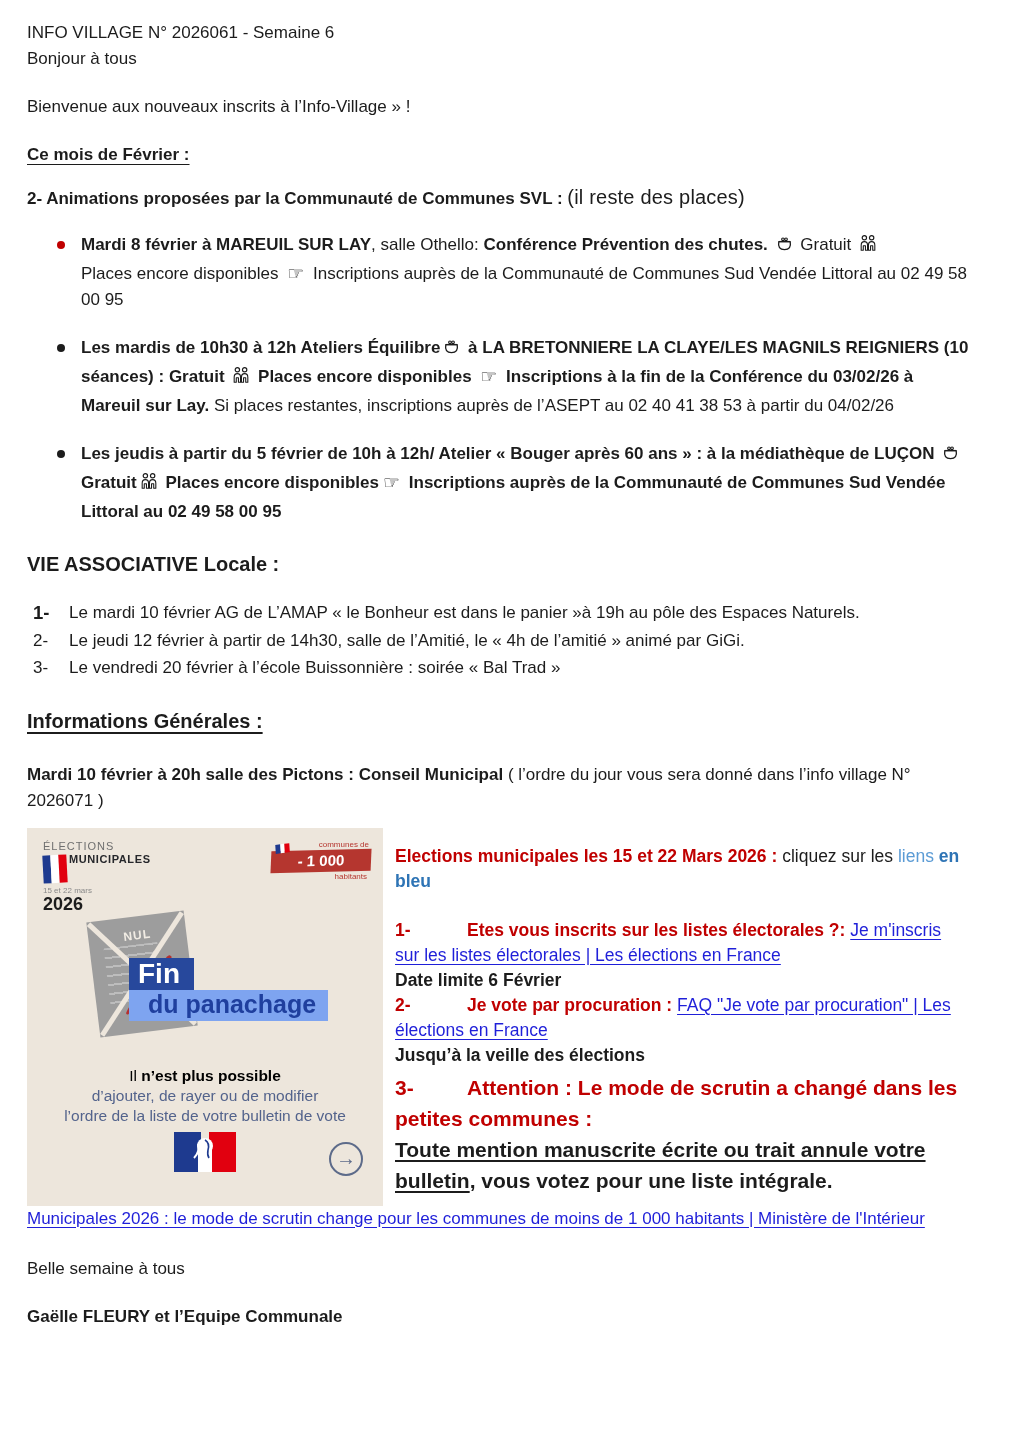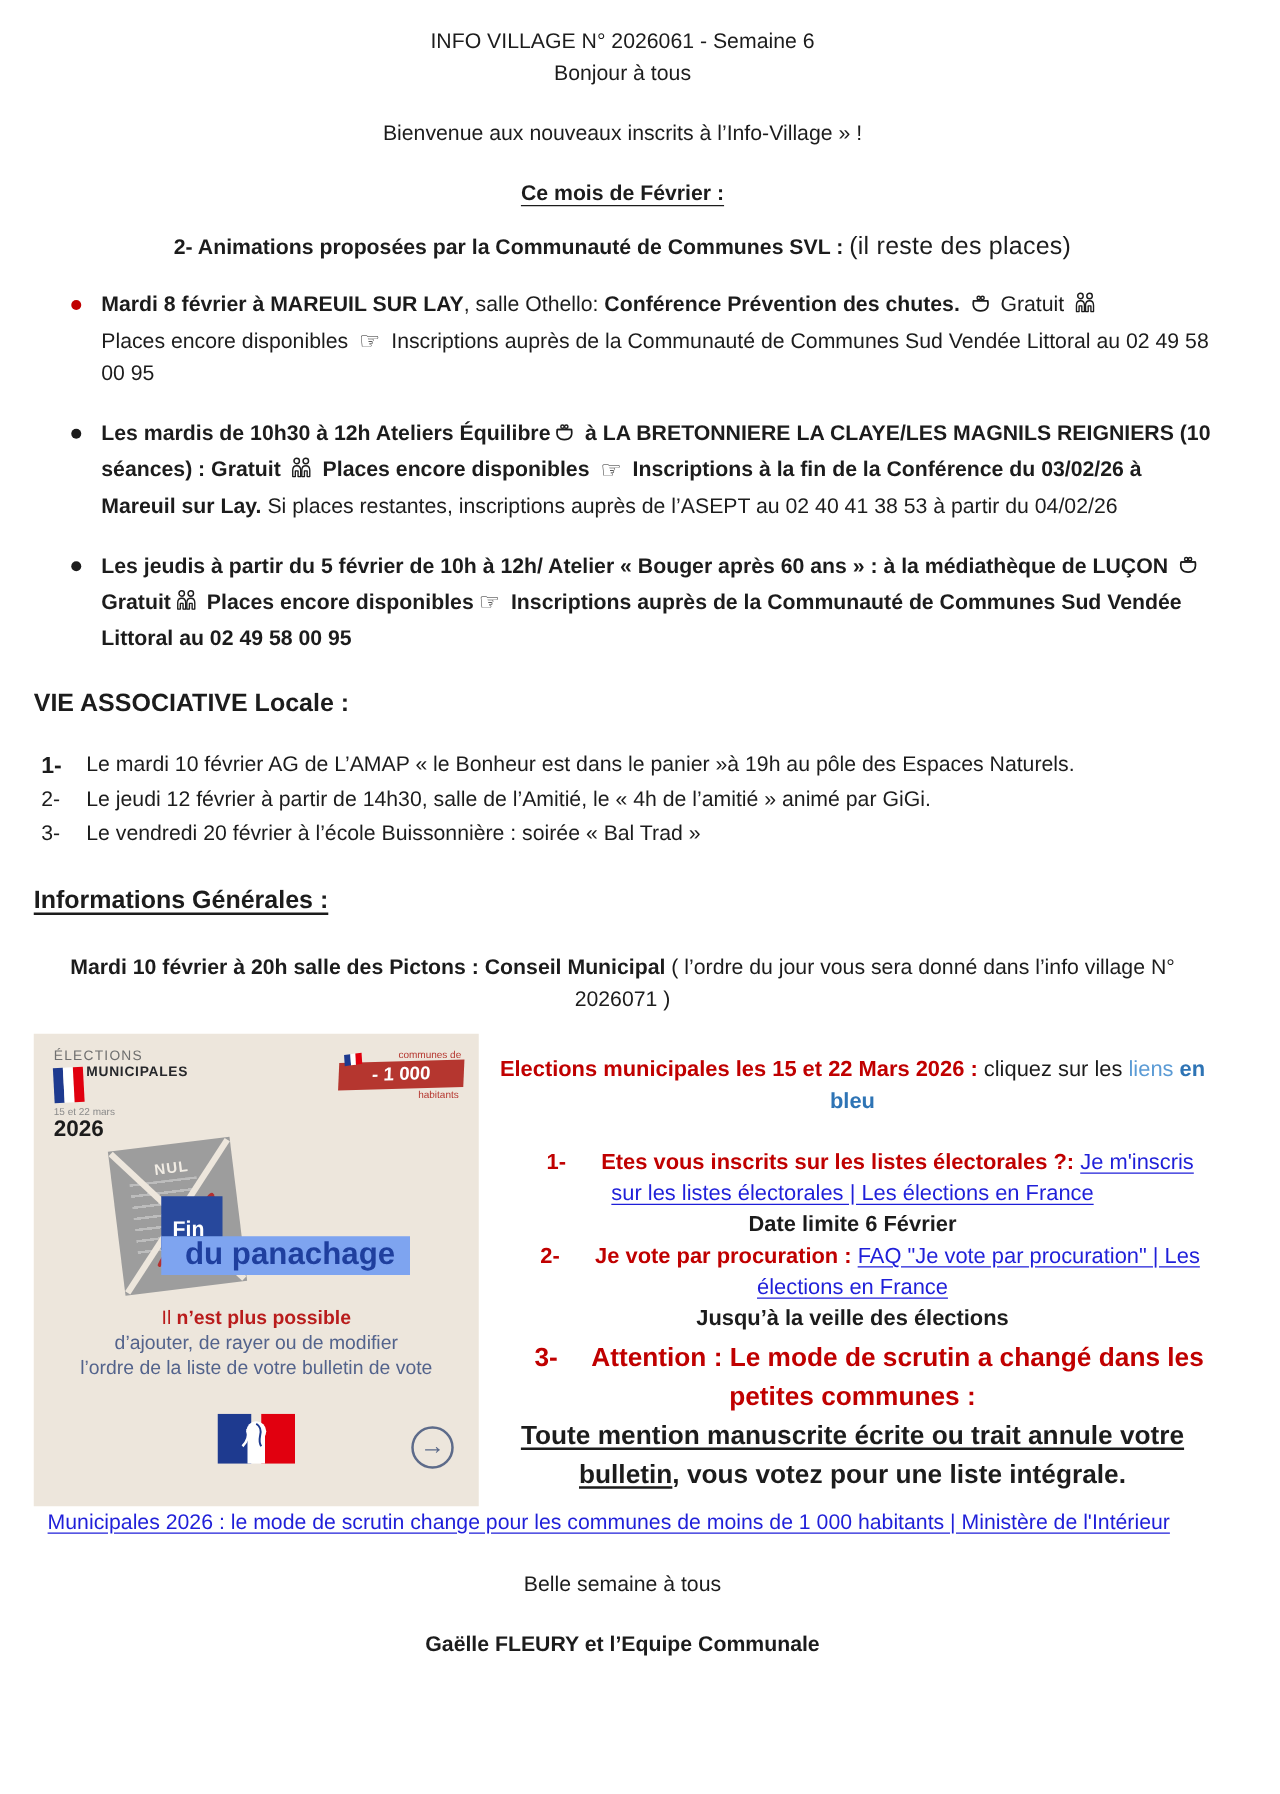--- a/index.html
+++ b/index.html
@@ -8,21 +8,21 @@
     width:1024px; height:1435px;
     background:#ffffff;
     font-family:"Liberation Sans", sans-serif;
     color:#1c1c1c;
     font-size:17px;
     line-height:26px;
     overflow:hidden;
     box-sizing:border-box;
     padding:20px 55px 0 27px;
   }
-  p { margin:0;text-align:center; }
+  p { margin:0; }
   b, .b { font-weight:bold; }
   .u { text-decoration:underline; text-underline-offset:3px; }
   .red { color:#c00000; }
 
   .month-heading { font-weight:bold; text-decoration:underline; text-underline-offset:4px; margin-top:22px; }
   .welcome { margin-top:22px; }
   .anim1 { margin-top:26px; max-width:930px; }
   .anim2 { margin-top:16px; }
   .anim2 .note { font-size:20px; font-weight:normal; letter-spacing:0.2px; }
 
@@ -71,27 +71,27 @@
 
   .g-ballot { position:absolute; top:88px; left:66px; width:98px; height:116px;
               background:#9d9d9d; transform:rotate(-7deg); }
   .g-nul { position:absolute; top:6px; left:50%; transform:translateX(-50%); color:#f1ece4;
            font-weight:bold; font-size:12px; letter-spacing:1px; }
   .g-lines { position:absolute; top:28px; left:14px; right:30px; height:60px;
              background:repeating-linear-gradient(#bdbdbd 0 2px, transparent 2px 9px); }
   .g-x svg, .g-scribble svg { position:absolute; top:0; left:0; }
 
   .g-finbox { position:absolute; top:130px; left:102px; background:#27489c; color:#ffffff;
-              font-weight:bold; font-size:17px; line-height:25px; padding:14px 14px 4px 9px; }
+              font-weight:bold; font-size:28px; line-height:25px; padding:3px 14px 4px 9px; }
   .g-panachage { position:absolute; top:162px; left:102px; background:#7ea4f0; color:#1f3f9e;
                  font-weight:bold; font-size:25px; line-height:25px; padding:2px 12px 4px 19px; }
 
   .g-text { position:absolute; top:218px; left:0; width:100%; text-align:center;
             color:#21417f; font-size:15.5px; line-height:20px; }
-  .g-text .g-l1 { color:#b91c1c; }
+  .g-text .g-l1 { color:#000000;margin-top:20px; }
   .g-text .g-l23 { color:#53638c; }
 
   .g-marianne { position:absolute; bottom:26px; left:50%; transform:translateX(-50%); }
   .g-arrow { position:absolute; bottom:30px; right:20px; width:30px; height:30px;
              border:2px solid #5d6b8a; border-radius:50%; color:#5d6b8a;
              font-size:20px; line-height:28px; text-align:center; }
 
   
   .right-col { flex:1; padding-top:16px; font-size:17.5px; line-height:25px; }
   .lightblue { color:#5b9bd5; }

